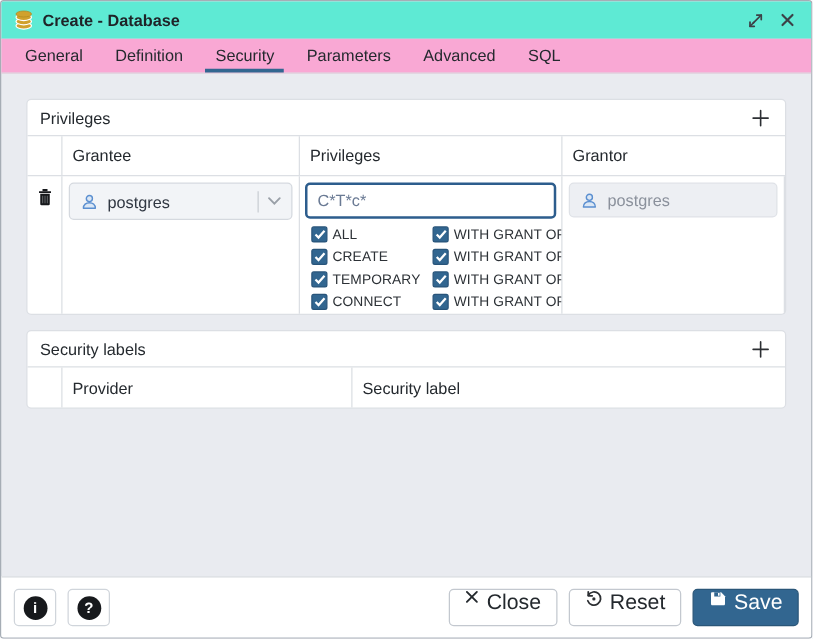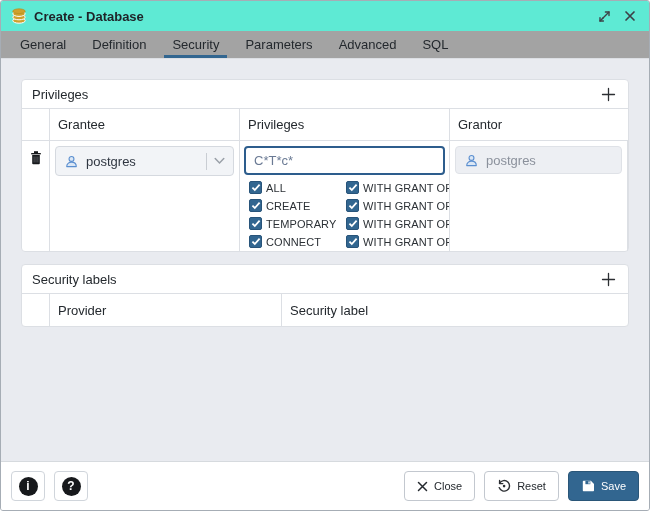--- a/index.html
+++ b/index.html
@@ -12,21 +12,21 @@
   }
 
   
   .titlebar{ height:30px; flex:none; background:#5eead4; display:flex; align-items:center;
     padding:0 10px; gap:7px; }
   .win-title{ font-size:13px; font-weight:bold; color:#1f2328; }
   .spacer{ flex:1; }
   .tb-btn{ background:none; border:none; padding:3px; cursor:pointer; display:flex; align-items:center; }
 
   
-  .tabbar{ height:28px; flex:none; background:#a3a3a3; display:flex; align-items:stretch;
+  .tabbar{ height:28px; flex:none; background:#f9a8d4; display:flex; align-items:stretch;
     padding:0 6px; border-bottom:1px solid #dcdfe4; }
   .tab{ font-size:13px; color:#24292e; padding:0 8px; margin:0 5px; display:flex; align-items:center;
     border:none; background:none; border-bottom:3px solid transparent; padding-top:3px; cursor:pointer; }
   .tab.active{ border-bottom-color:#326690; }
 
   
   .content{ flex:1; padding:20px; display:flex; flex-direction:column; gap:12px; overflow:hidden; }
   .panel{ background:#fff; border:1px solid #dcdfe4; border-radius:4px; flex:none; }
   .panel-header{ height:28px; display:flex; align-items:center; justify-content:space-between; padding:0 10px; }
   .panel-title{ font-size:13px; color:#24292e; }
@@ -69,21 +69,21 @@
     display:flex; align-items:center; gap:7px; padding:0 8px; margin:1px; color:#8b919c; font-size:13px; }
 
   
   .footer{ height:49px; flex:none; background:#fff; border-top:1px solid #d6dade;
     display:flex; align-items:center; padding:0 10px; gap:9px; }
   .util-btn{ width:34px; height:30px; background:#fff; border:1px solid #d0d5db; border-radius:4px;
     display:flex; align-items:center; justify-content:center; cursor:pointer; }
   .circle-glyph{ width:19px; height:19px; border-radius:50%; background:#17191c; color:#fff;
     font-size:12px; font-weight:bold; display:flex; align-items:center; justify-content:center; line-height:1; }
   .btn{ height:30px; background:#fff; border:1px solid #c3c8cf; border-radius:4px; cursor:pointer;
-    display:flex; align-items:center; gap:6px; padding:0 12px; font-size:11px; color:#24292e;
+    display:flex; gap:6px; padding:0 12px; font-size:17px; color:#24292e;
     font-family:"Liberation Sans",sans-serif; }
   .btn.primary{ background:#326690; border-color:#2a5678; color:#fff; }
 </style>
 </head>
 <body>
 
 <div class="dialog">
 
   <div class="titlebar">
     <span style="display:flex;">

